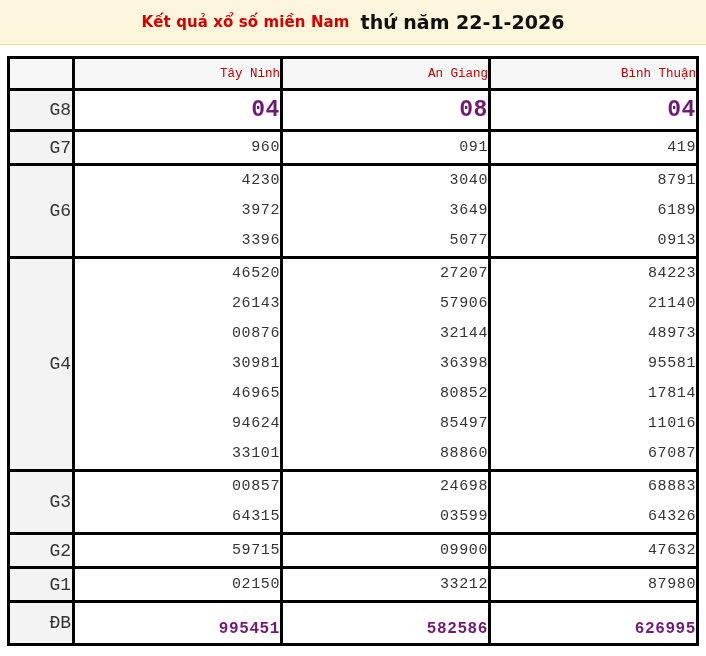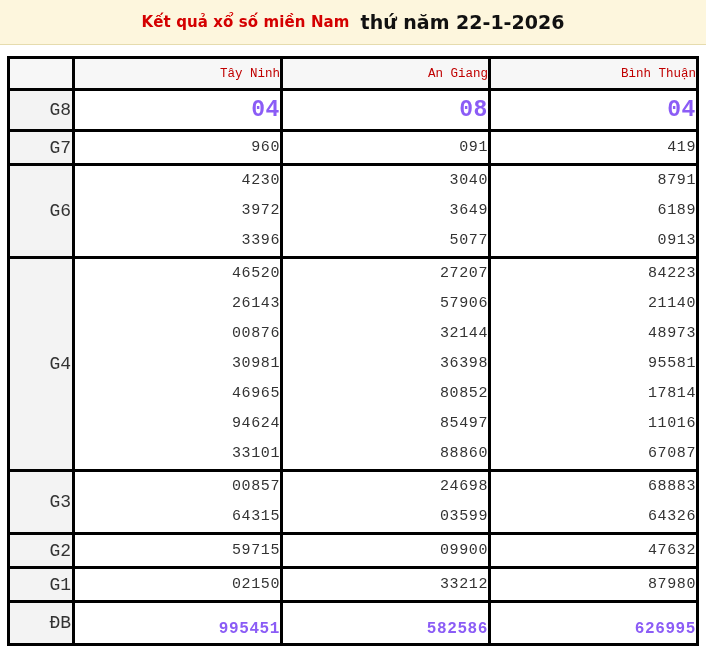--- a/index.html
+++ b/index.html
@@ -79,21 +79,21 @@
   }
   td.nums .n {
     display: block;
     height: 30px;
     line-height: 30px;
     letter-spacing: 0.6px;
   }
   
   tr.row-g8 td.nums .n,
   tr.row-db td.nums .n {
-    color: #8b5cf6;
+    color: #701a75;
     font-weight: bold;
   }
   tr.row-g8 td.nums .n {
     font-size: 23px;
     height: 36px;
     line-height: 36px;
   }
   tr.row-g8 td.label, tr.row-g8 td.nums { height: 36px; }
   tr.row-db td.nums .n {
     font-size: 16px;

